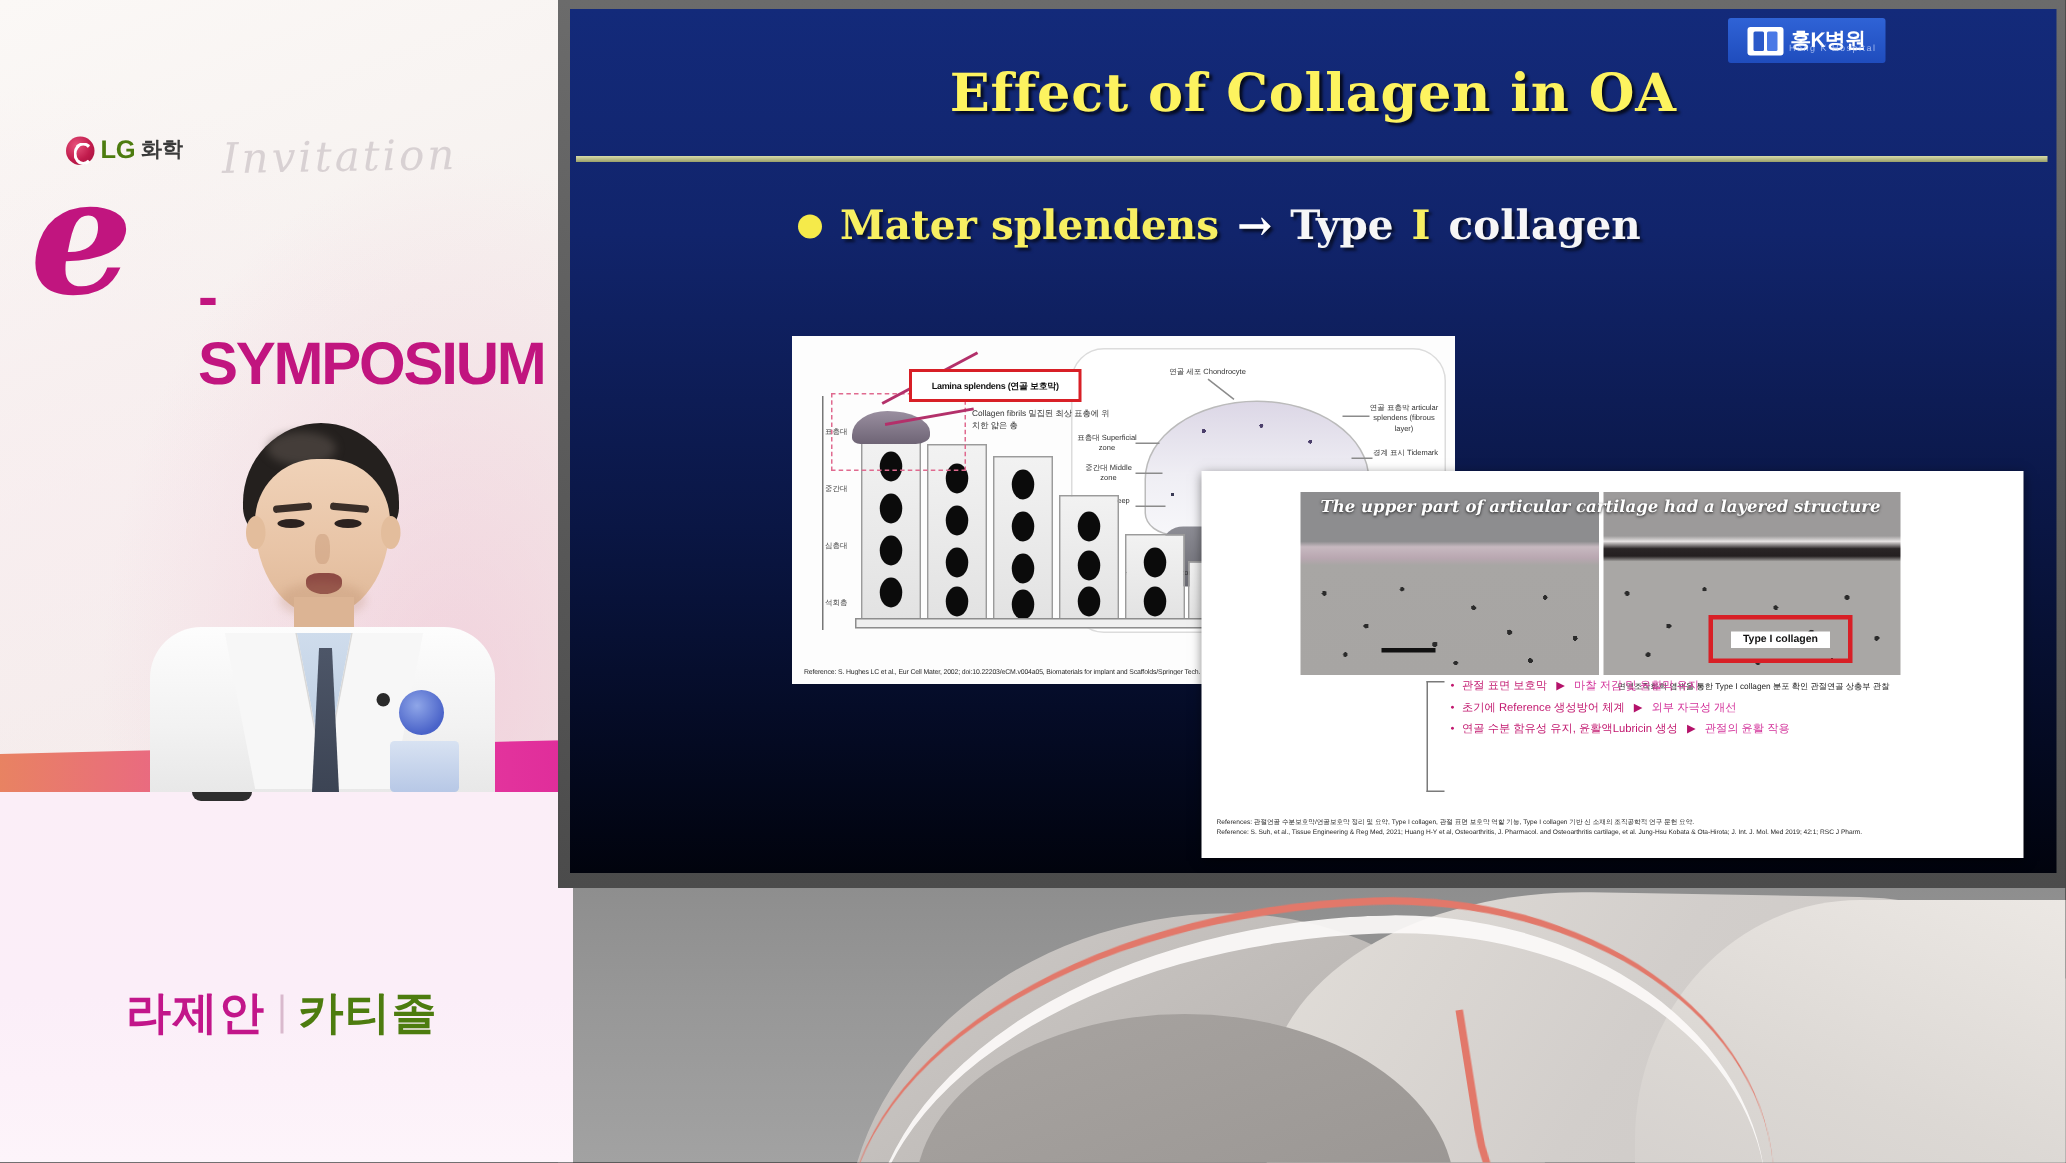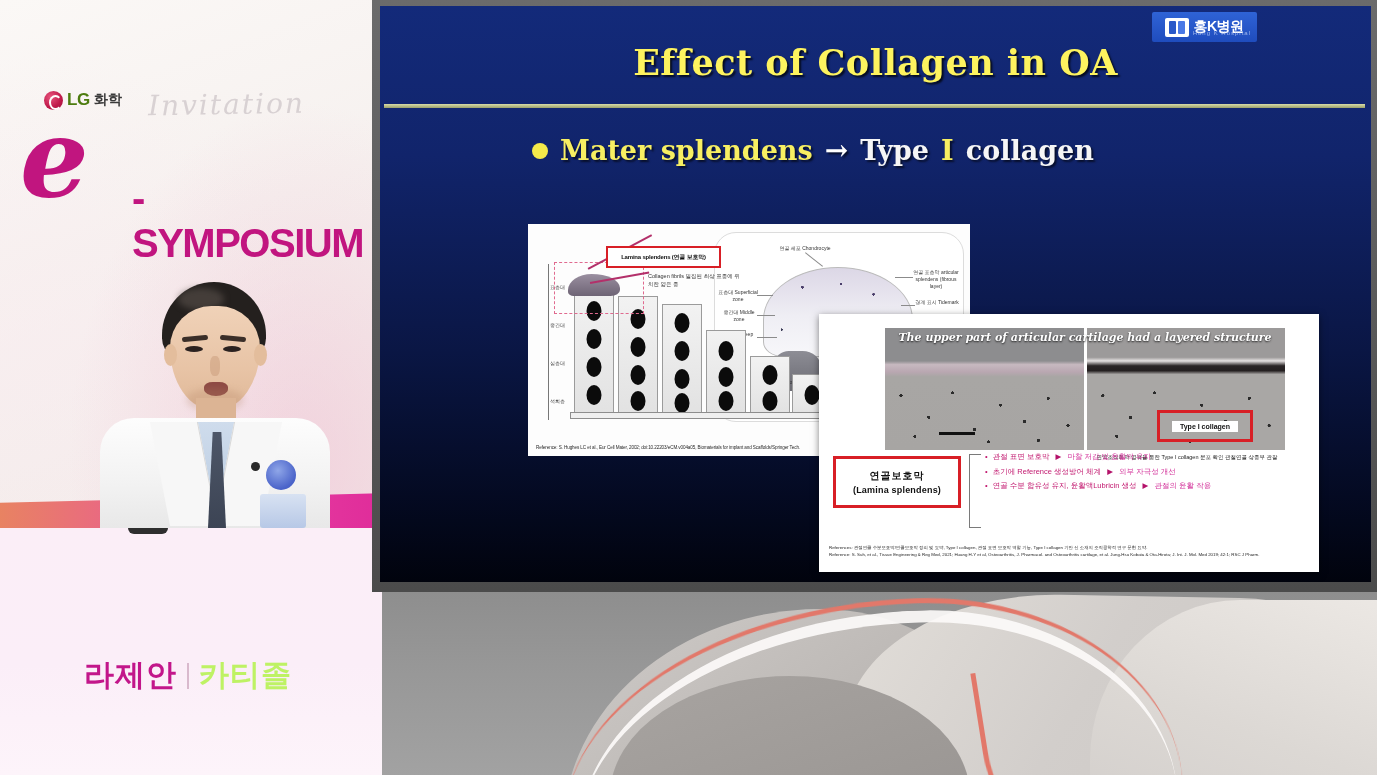--- a/index.html
+++ b/index.html
@@ -185,21 +185,21 @@
   .esym-word {
     position: absolute; left: 118px; top: 32px;
     font-size: 40px; font-weight: 800; letter-spacing: -1.5px; color: #c1157f; margin-top: 26px;
   }
   .brand-bottom {
     position: absolute; left: 84px; top: 655px;
     display: flex; align-items: center; gap: 10px;
   }
   .brand-a { font-size: 30px; font-weight: 800; color: #c2168a; letter-spacing: 1px; }
   .brand-sep { width: 2px; height: 26px; background: #d9b9cd; }
-  .brand-b { font-size: 30px; font-weight: 800; color: #bef264; letter-spacing: 1px; }
+  .brand-b { font-size: 30px; font-weight: 800; color: #4d7c0f; letter-spacing: 1px; }
 
   
   .slide-frame {
     position: absolute; left: 372px; top: 0px; width: 1005px; height: 592px;
     background: linear-gradient(180deg,#6b6b6b 0%, #4b4b4b 100%);
     padding: 6px 6px 10px 8px;
   }
   .slide {
     position: relative; width: 100%; height: 100%;
     background: linear-gradient(180deg, #132a7a 0%, #11246b 26%, #0a1644 60%, #040a22 85%, #01030d 100%);
@@ -316,21 +316,21 @@
   .fig1-zoom-bone {
     position:absolute; left: 60px; top: 118px; width: 46px; height: 40px;
     background: linear-gradient(180deg,#8d8d95 0%, #6a6a72 100%);
     border-radius: 30% 40% 46% 34%;
   }
   .zlab { position:absolute; font-size: 5px; color:#333; line-height: 7px; text-align:center; }
   .zline { position:absolute; height:1px; background:#8b8b8b; }
 
   
   .fig2 {
-    position: absolute; left: 439px; top: 308px; width: 500px; height: 258px;
+    position: absolute; left: 421px; top: 308px; width: 548px; height: 258px;
     background: #ffffff; box-shadow: 0 2px 7px rgba(0,0,0,0.5); overflow: hidden;
   }
   .histo-wrap { position: absolute; left: 66px; top: 14px; width: 400px; height: 122px; display: flex; gap: 3px; }
   .histo {
     position: relative; flex: 1;
     background: linear-gradient(180deg,#8d8d8f 0%, #8d8d8f 27%, #c7b9c0 30%, #b9a7b1 36%, #a8a6a4 40%, #a7a5a3 100%);
     overflow: hidden;
   }
   .histo.right {
     background: linear-gradient(180deg,#9c9a9a 0%, #9c9a9a 24%, #e6e2e2 27%, #2a2526 31%, #241f20 35%, #a9a7a5 38%, #a9a7a5 100%);
@@ -560,24 +560,20 @@
             <div class="histo-dots"></div>
           </div>
         </div>
         <div class="histo-caption">The upper part of articular cartilage had a layered structure</div>
         <div class="scalebar"></div>
         <div class="typeI-box">
           <span class="typeI-inner">Type I collagen</span>
         </div>
         <div class="histo-sub">면역조직화학 염색을 통한 Type I collagen 분포 확인 관절연골 상층부 관찰</div>
 
-        <div class="kbox">
-          <span class="kbox-l1">연골보호막</span>
-          <span class="kbox-l2">(Lamina splendens)</span>
-        </div>
         <div class="bracket"></div>
 
         <ul class="blist">
           <li>
             <span class="dot">•</span>
             <span>관절 표면 보호막</span>
             <span class="arr">▶</span>
             <span class="res">마찰 저감 및 윤활막 유지</span>
           </li>
           <li>

